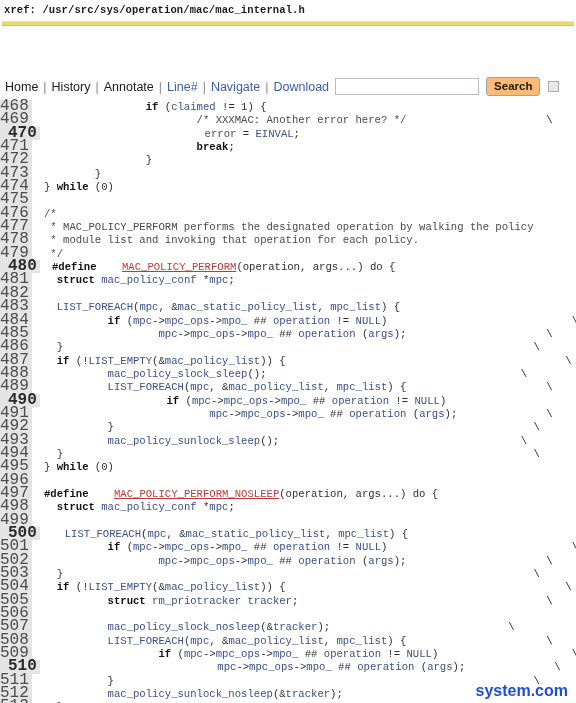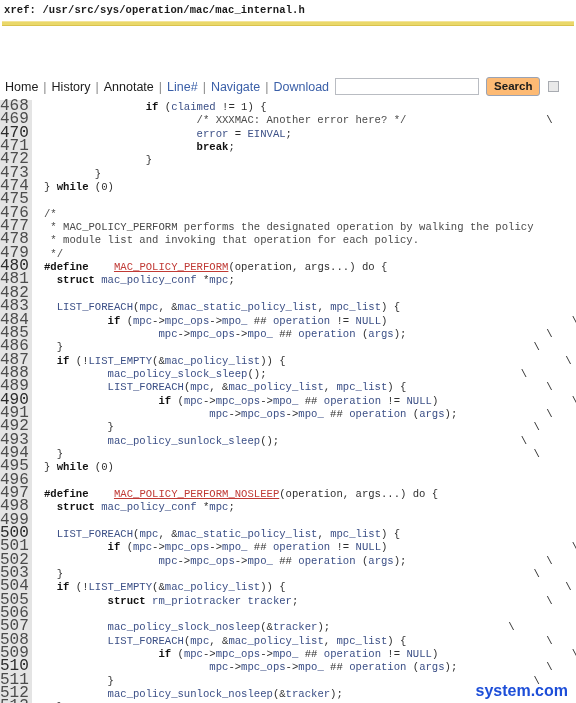--- a/index.html
+++ b/index.html
@@ -111,21 +111,21 @@
     display: inline-block;
     width: 29px;
     text-align: left;
     color: #4c4c4c;
     background: #e4e4e4;
     padding-right: 3px;
     margin-right: 12px;
     font-size: 16px;
     user-select: none;
   }
-  .ln.dec { font-weight: normal; color: #2b2b2b; }
+  .ln.dec { font-weight: bold; color: #2b2b2b; padding-left: 8px; }
 
   .plain { color: #2f2f2f; }
   .kw    { color: #111111; font-weight: bold; }
   .id    { color: #3b4f86; }
   .idb   { color: #3b4f86; font-weight: normal; }
   .def   { color: #c03a35; text-decoration: underline; }
   .cmt   { color: #4a4a4a; }
   .bs    { color: #2f2f2f; }
 
   

